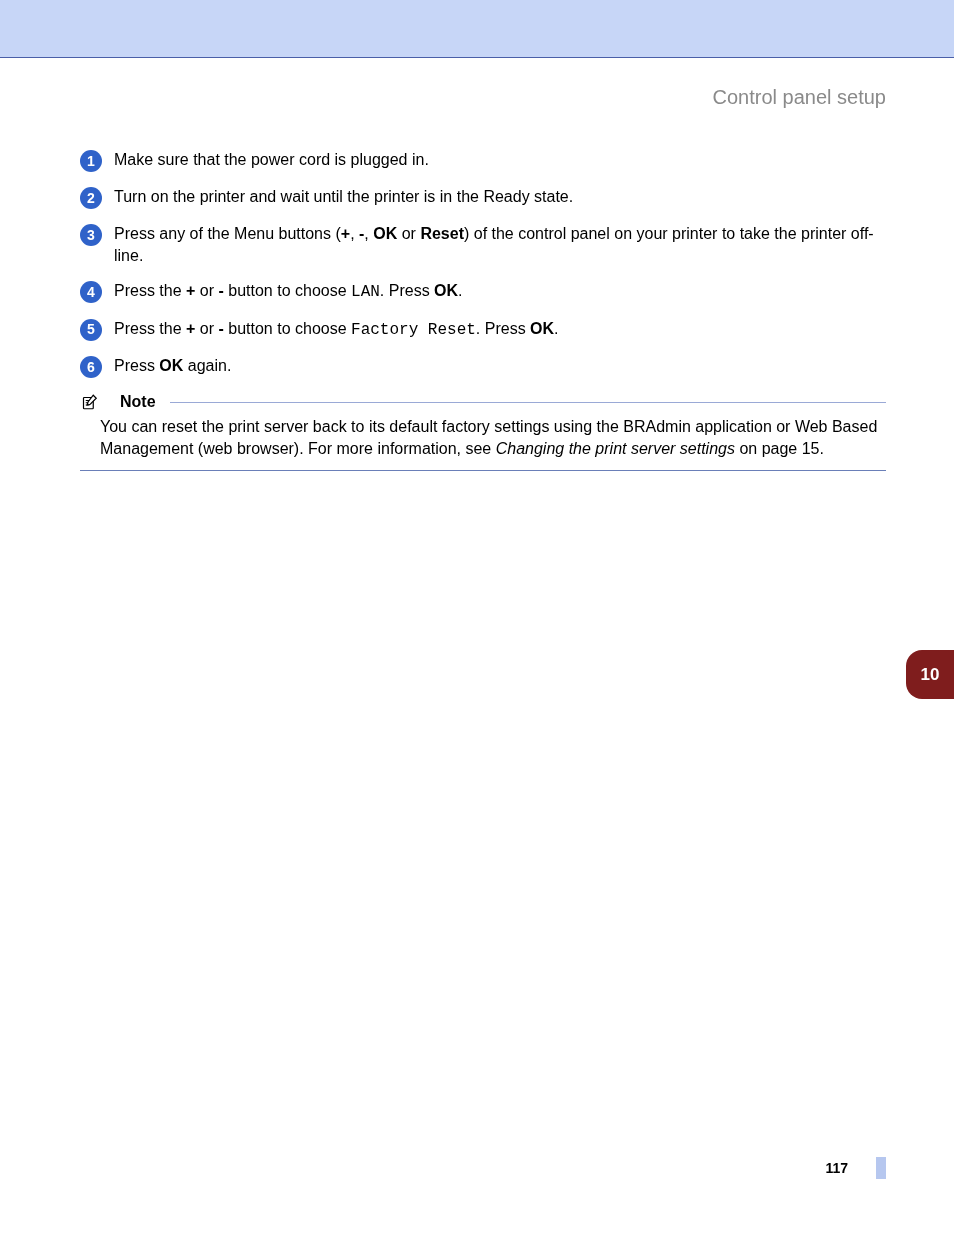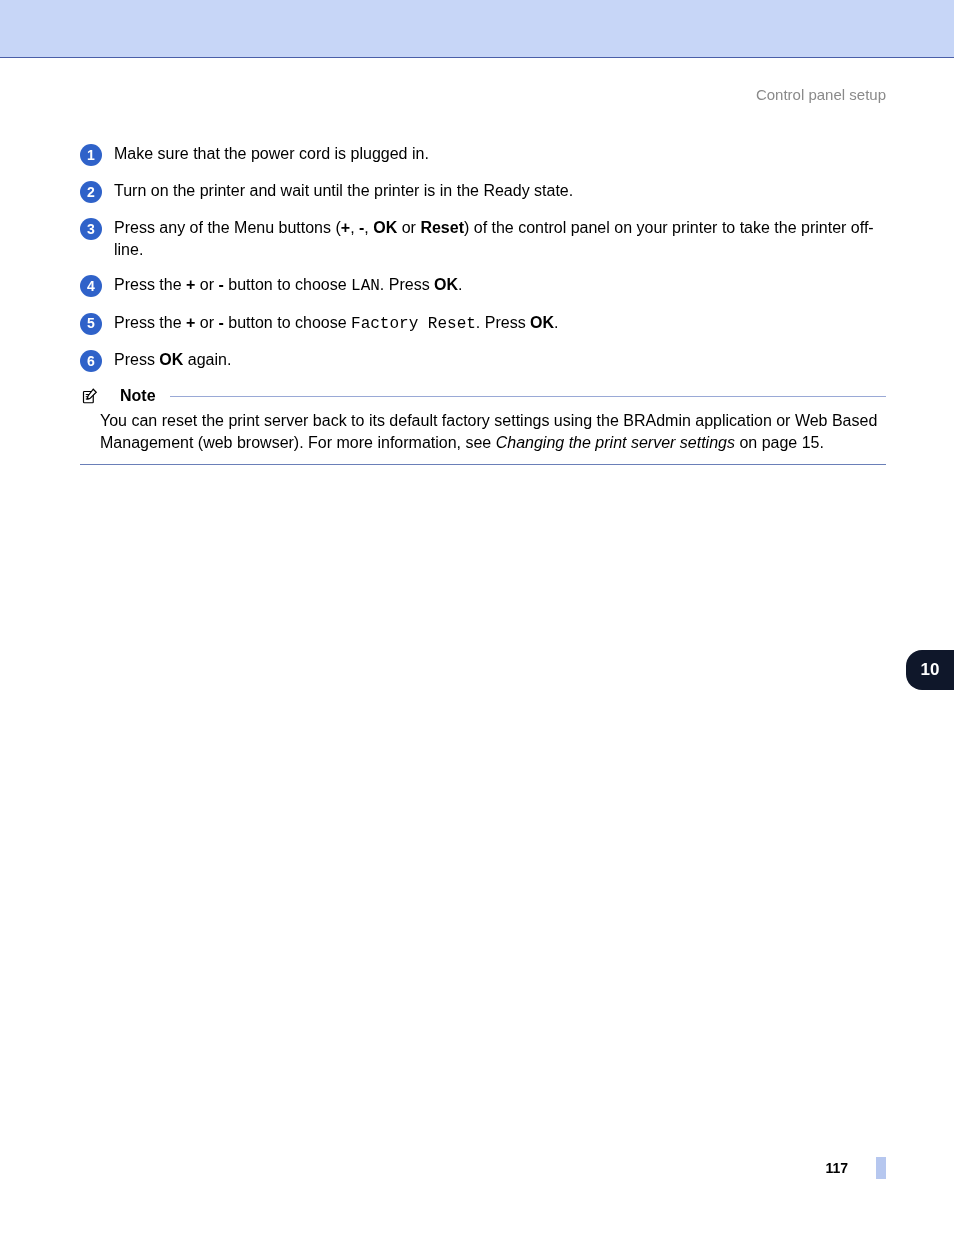--- a/index.html
+++ b/index.html
@@ -16,21 +16,21 @@
     height: 58px;
     background: #c7d6f7;
     border-bottom: 1px solid #4a5fa8;
   }
   .page {
     padding: 0 68px 0 80px;
   }
   .header-label {
     text-align: right;
     color: #8a8a8a;
-    font-size: 15px;
+    font-size: 20px;
     margin-top: 28px;
     margin-bottom: 40px;
   }
   h1 {
     font-size: 26px;
     font-weight: bold;
     margin-bottom: 24px;
   }
   .intro {
     font-size: 16px;
@@ -90,22 +90,22 @@
     font-size: 16px;
     line-height: 1.35;
     padding-left: 20px;
   }
   .note-body .ital { font-style: italic; }
   .side-tab {
     position: absolute;
     right: 0;
     top: 650px;
     width: 48px;
-    height: 40px;
-    background: #0f172a;
+    height: 49px;
+    background: #7f1d1d;
     border-top-left-radius: 16px;
     border-bottom-left-radius: 16px;
     color: #fff;
     font-size: 17px;
     font-weight: bold;
     display: flex;
     align-items: center;
     justify-content: center;
   }
   .page-num-wrap {

